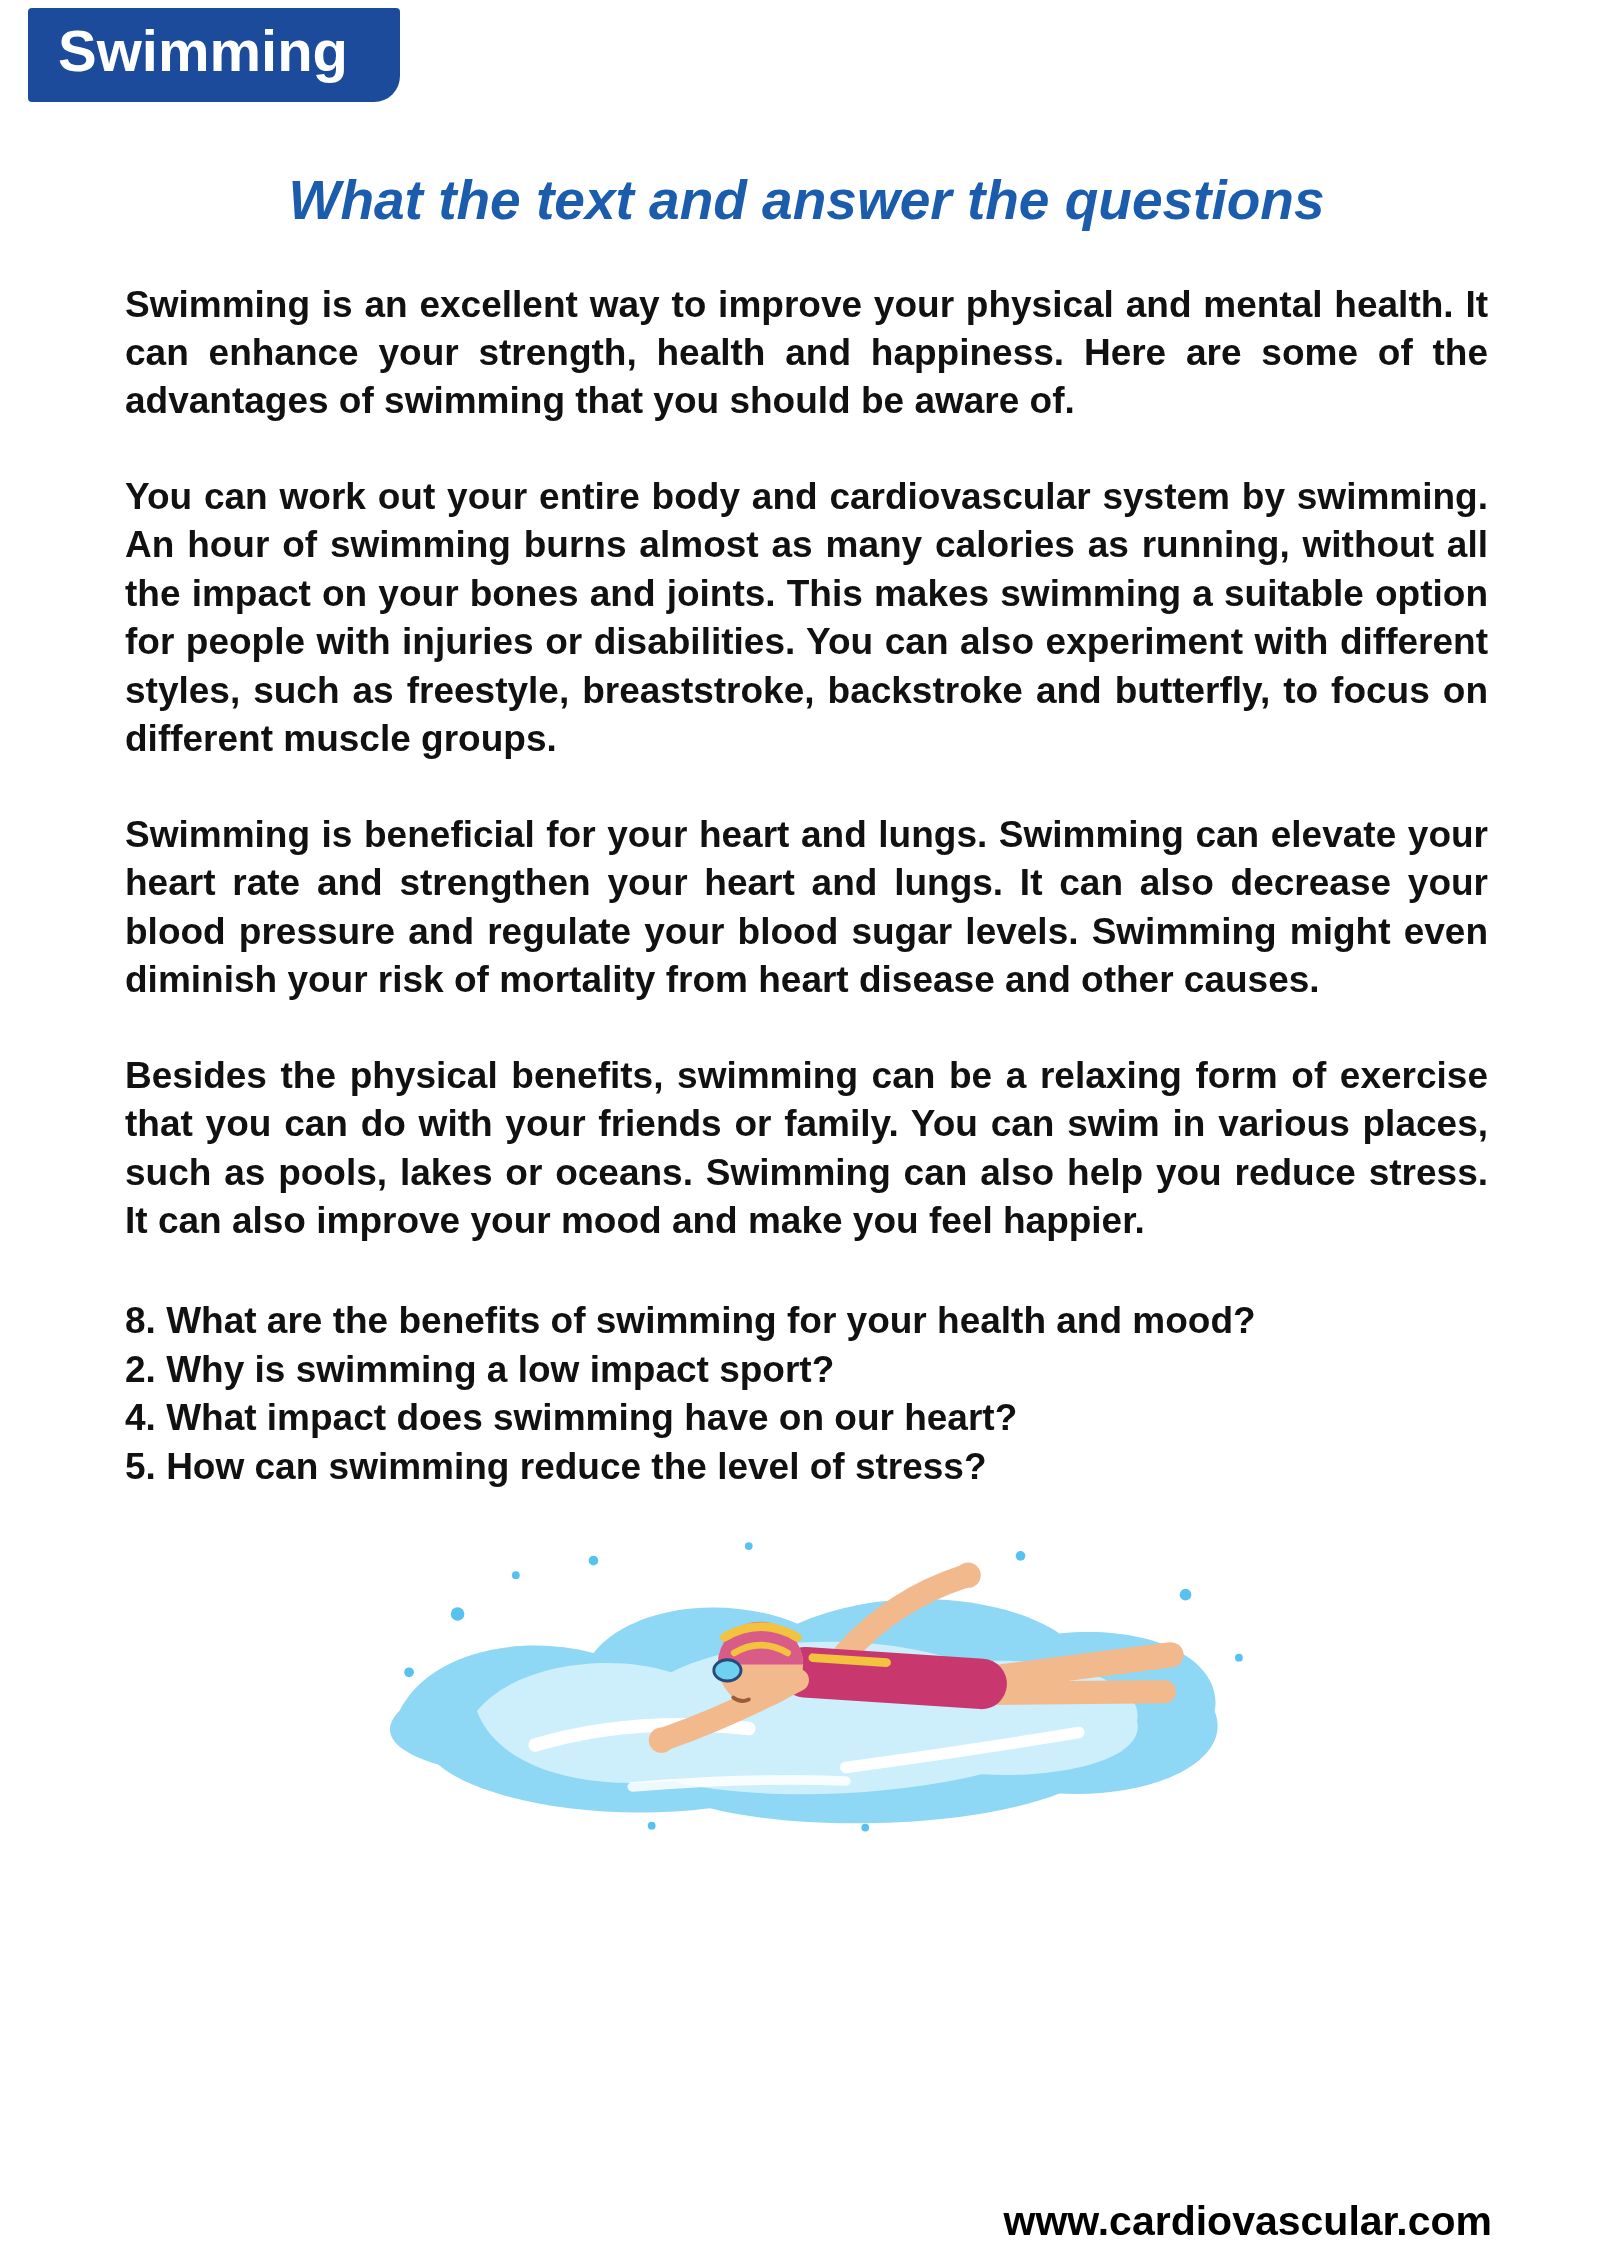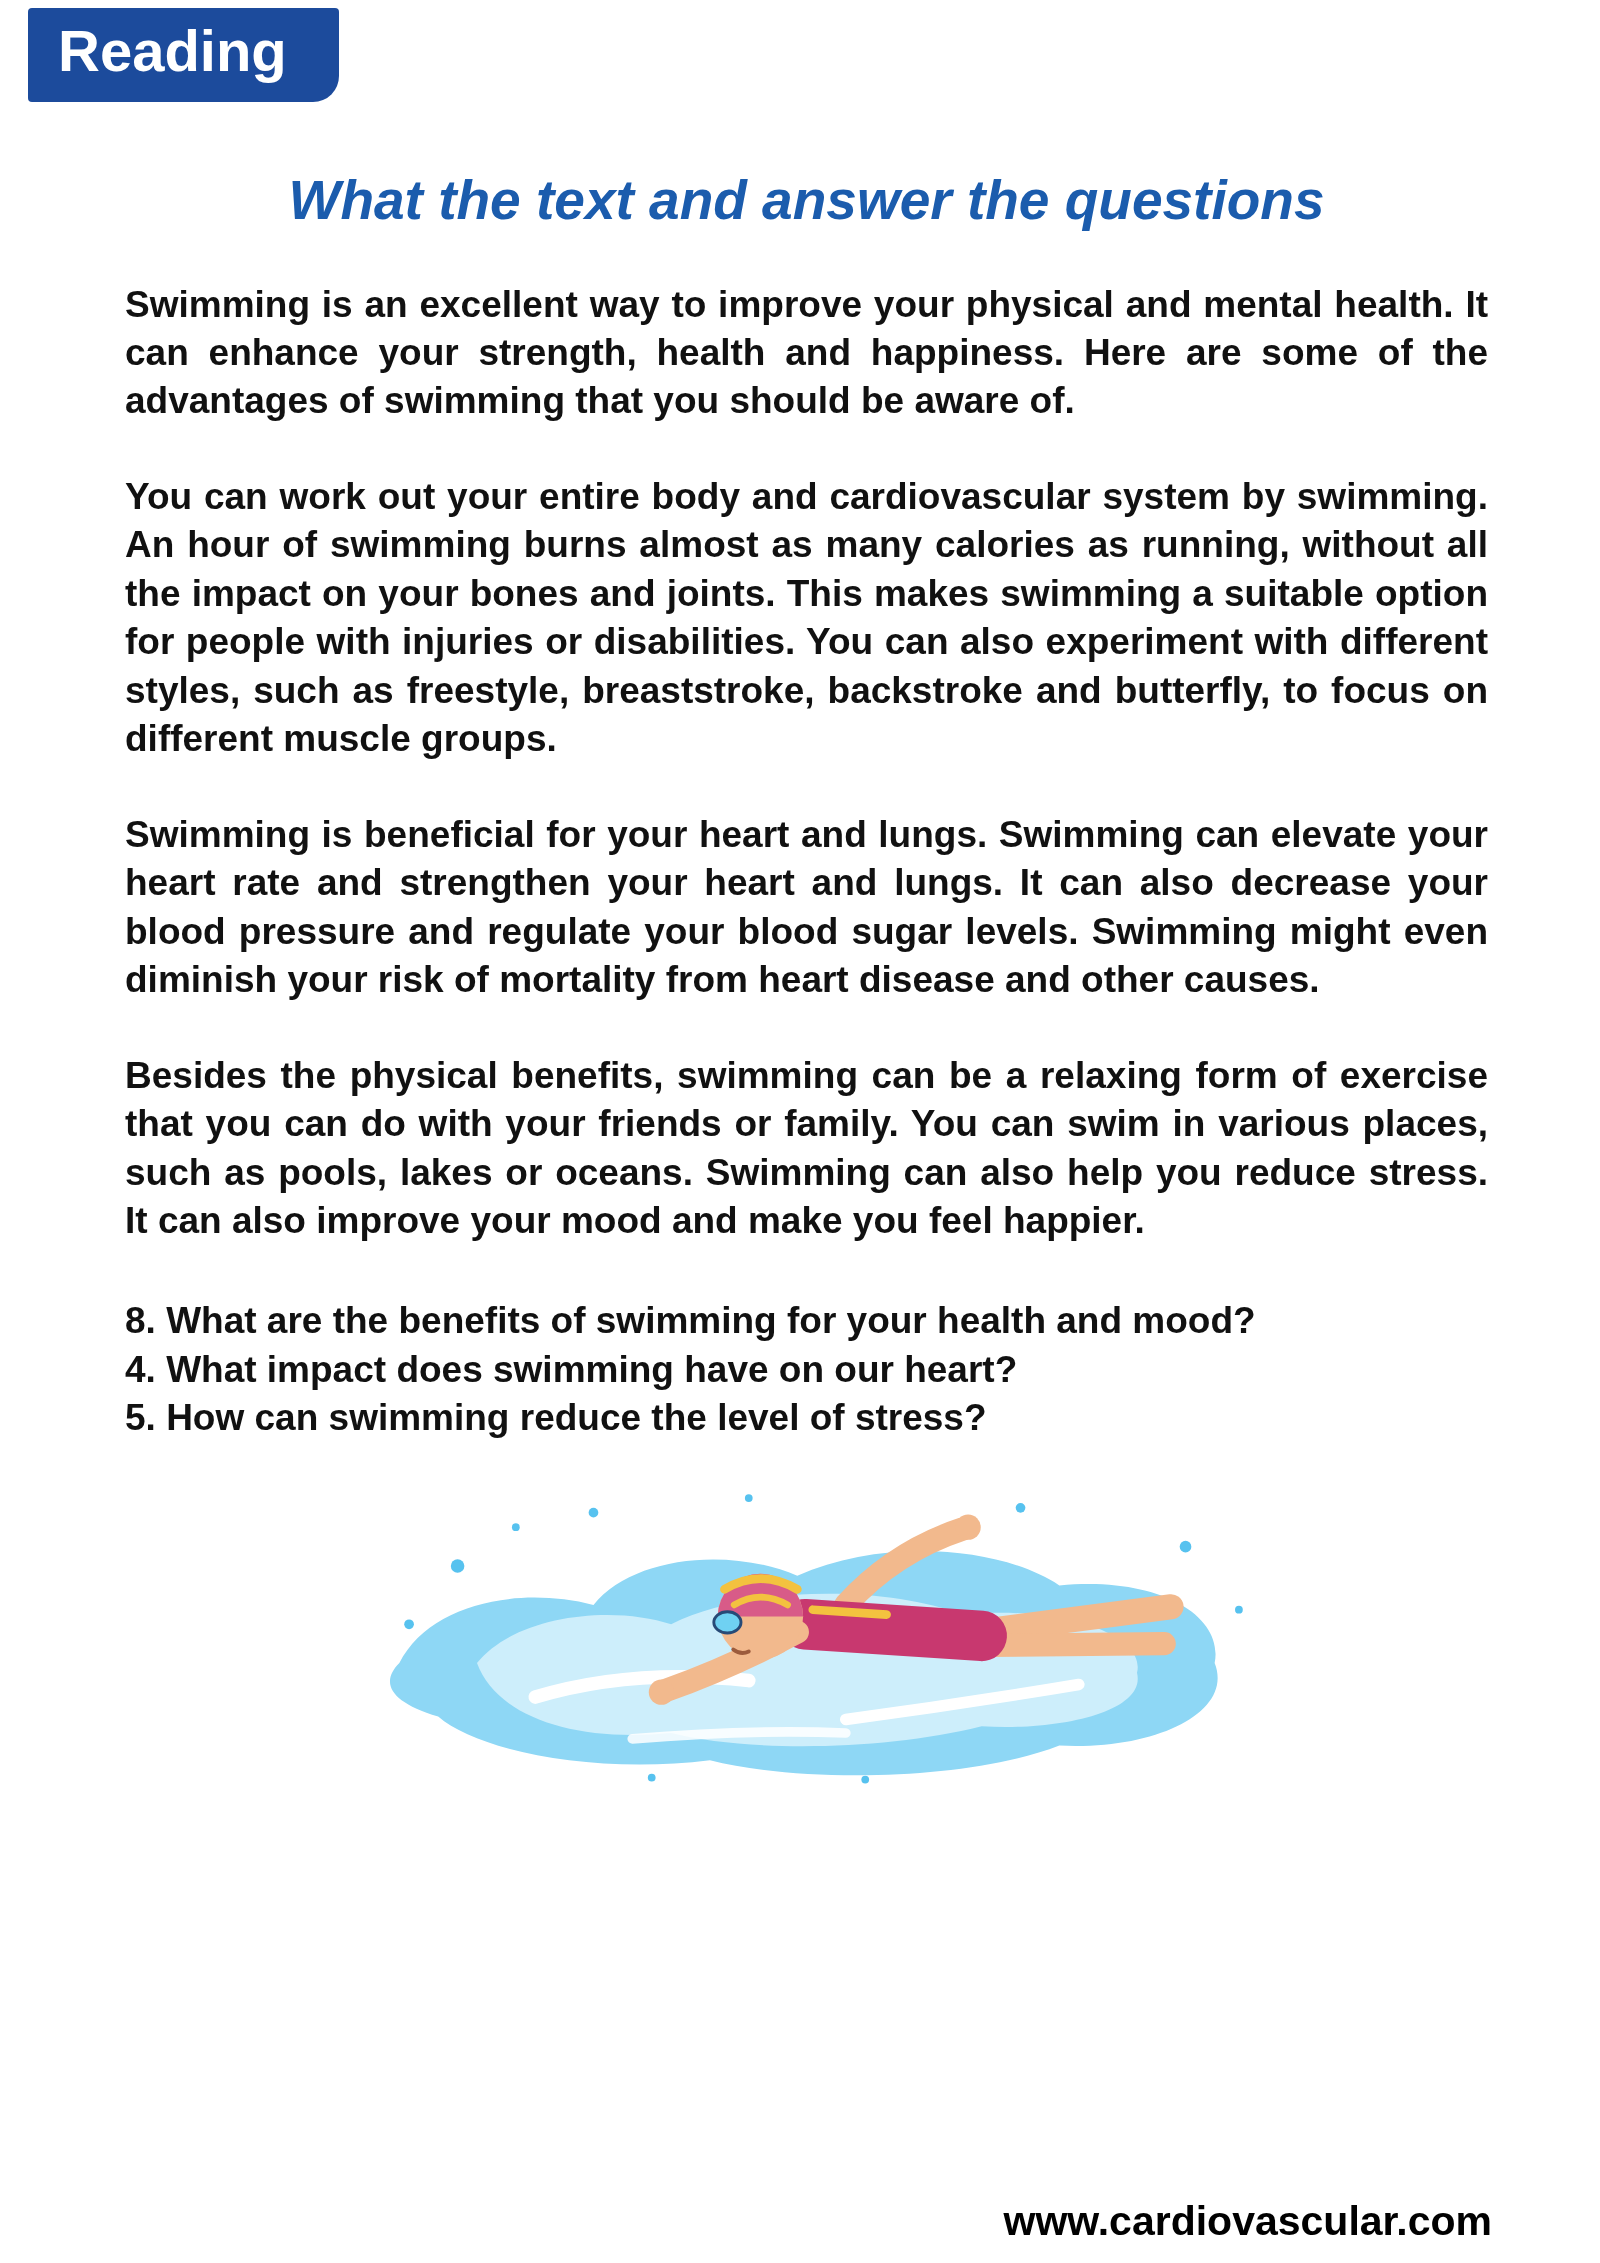--- a/index.html
+++ b/index.html
@@ -80,35 +80,36 @@
     bottom:18px;
     font-size:41px;
     font-weight:bold;
     color:#000;
   }
 </style>
 </head>
 <body>
 
 <div class="badge">
-  <span>Reading</span>
+  <span>Swimming</span>
 </div>
 
 <main>
   <h1 class="page-heading">What the text and answer the questions</h1>
 
   <section class="passage">
     <p>Swimming is an excellent way to improve your physical and mental health. It can enhance your strength, health and happiness. Here are some of the advantages of swimming that you should be aware of.</p>
     <p>You can work out your entire body and cardiovascular system by swimming. An hour of swimming burns almost as many calories as running, without all the impact on your bones and joints. This makes swimming a suitable option for people with injuries or disabilities. You can also experiment with different styles, such as freestyle, breaststroke, backstroke and butterfly, to focus on different muscle groups.</p>
     <p>Swimming is beneficial for your heart and lungs. Swimming can elevate your heart rate and strengthen your heart and lungs. It can also decrease your blood pressure and regulate your blood sugar levels. Swimming might even diminish your risk of mortality from heart disease and other causes.</p>
     <p>Besides the physical benefits, swimming can be a relaxing form of exercise that you can do with your friends or family. You can swim in various places, such as pools, lakes or oceans. Swimming can also help you reduce stress. It can also improve your mood and make you feel happier.</p>
   </section>
 
   <section class="questions">
     <div class="q">8. What are the benefits of swimming for your health and mood?</div>
+    <div class="q">2. Why is swimming a low impact sport?</div>
     <div class="q">4. What impact does swimming have on our heart?</div>
     <div class="q">5. How can swimming reduce the level of stress?</div>
   </section>
 
   <figure class="illustration">
     <svg width="950" height="330" viewBox="0 0 960 340">
 
       <g fill="var(--water-deep)">
         <circle cx="120" cy="100" r="7"></circle>
         <circle cx="70" cy="160" r="5"></circle>

